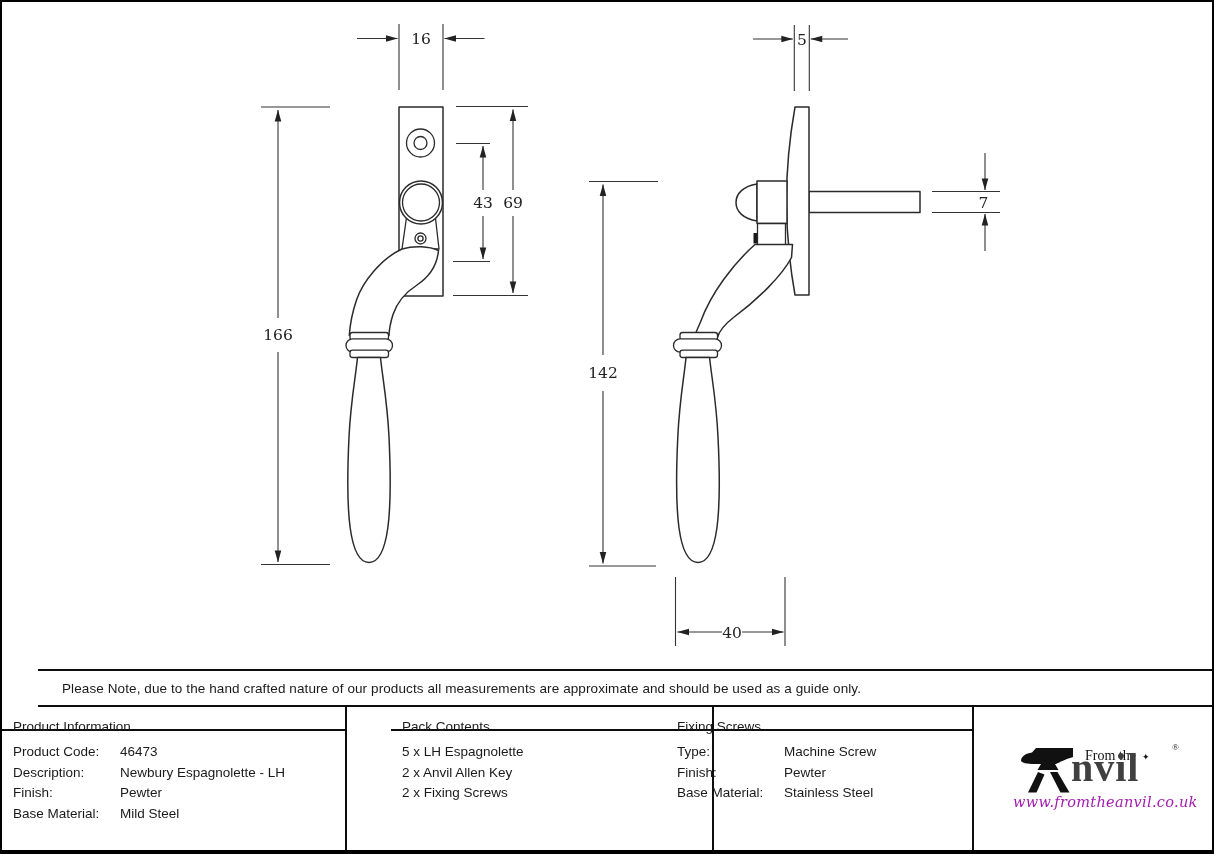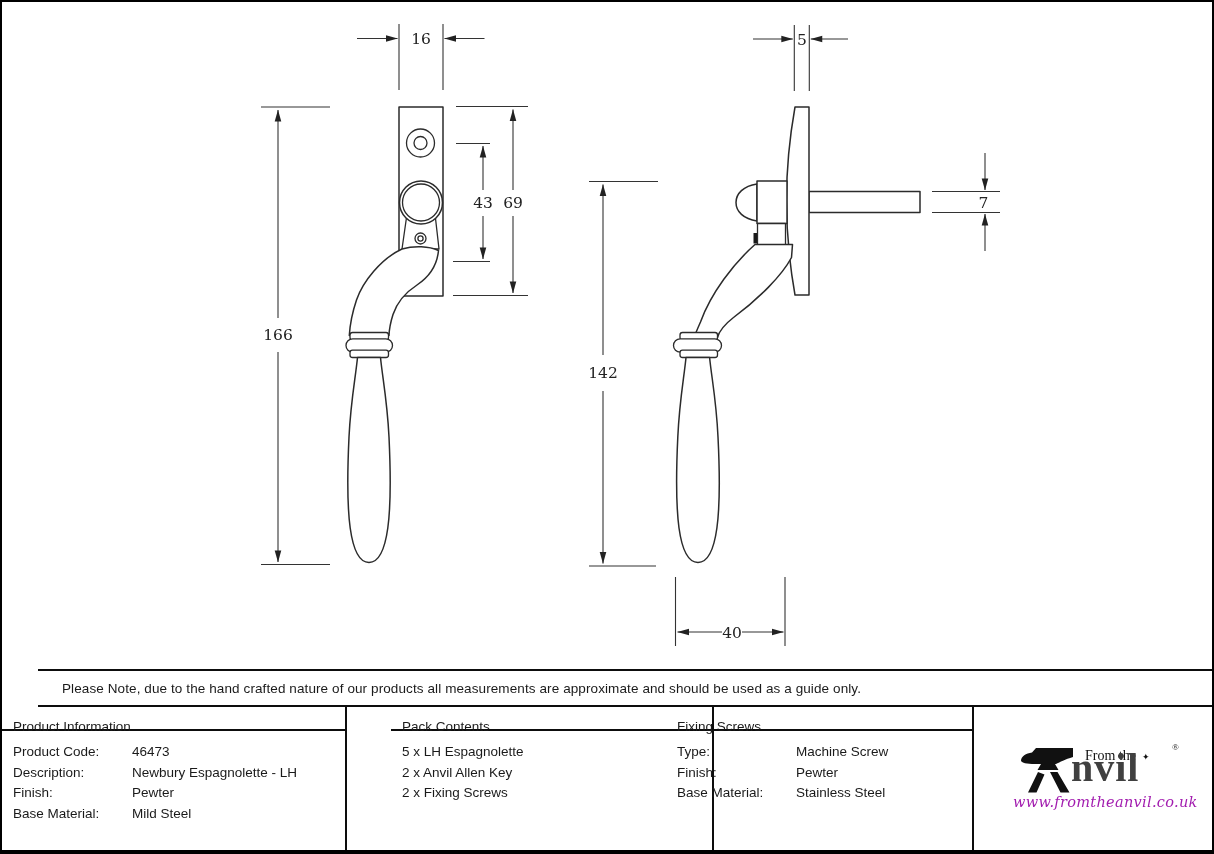--- a/index.html
+++ b/index.html
@@ -21,21 +21,21 @@
   
   .info-table { position:absolute; left:2px; right:2px; top:707px; bottom:4px; }
   .col { position:absolute; top:0; bottom:0; }
   .col-1 { left:0;     width:345px; border-right:2px solid #0d0d0d; }
   .col-2 { left:345px; width:323px; border-right:2px solid #0d0d0d;margin-left:44px; }
   .col-3 { left:664px; width:308px; border-right:2px solid #0d0d0d; }
   .col-logo { left:996px; right:0; }
   .hdr { height:24px; border-bottom:2.5px solid #0d0d0d;
          padding:12px 0 0 11px; font-size:13.5px; }
   .tbody { padding:10px 0 0 11px; font-size:13.5px; }
-  .kv-row { display:flex; height:20.8px; align-items:center;gap:12px; }
+  .kv-row { display:flex; height:20.8px; align-items:center; }
   .kv-label { width:107px; flex:0 0 auto; }
   .list-row { display:flex; height:20.8px; align-items:center; }
 
   
   .logo-cell { display:flex; align-items:center; justify-content:center; }
   .logo-block { position:relative; width:172px; height:74px; }
   .anvil-svg { position:absolute; left:0; top:4px; }
   .logo-fromthe { position:absolute; left:66px; top:6px;
     font-family:"Liberation Serif", serif; font-size:14px; color:#111; }
   .logo-diamond { position:absolute; left:123px; top:10px; font-size:9px; color:#111; }

